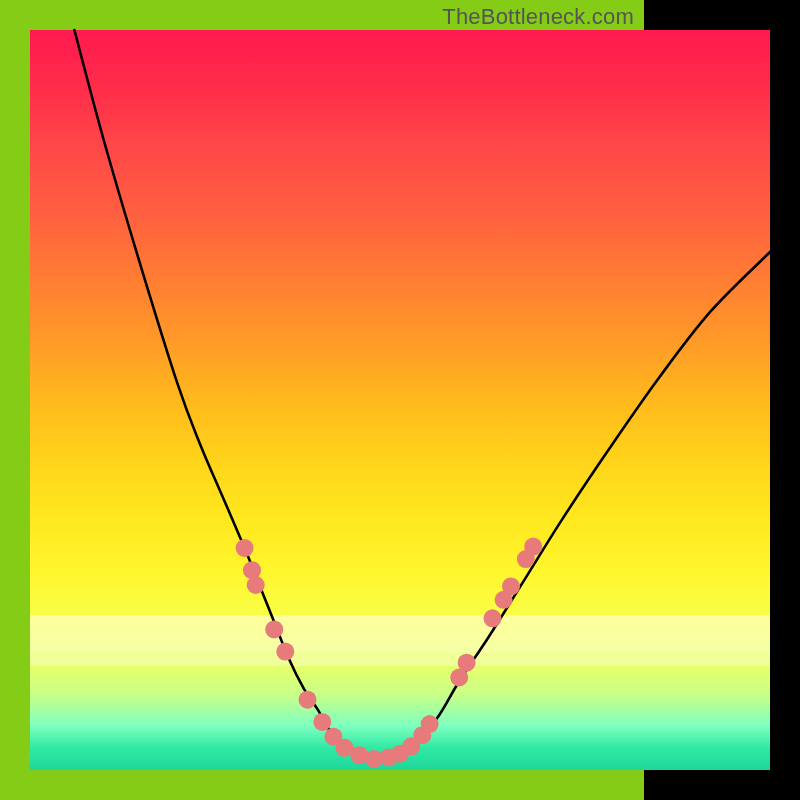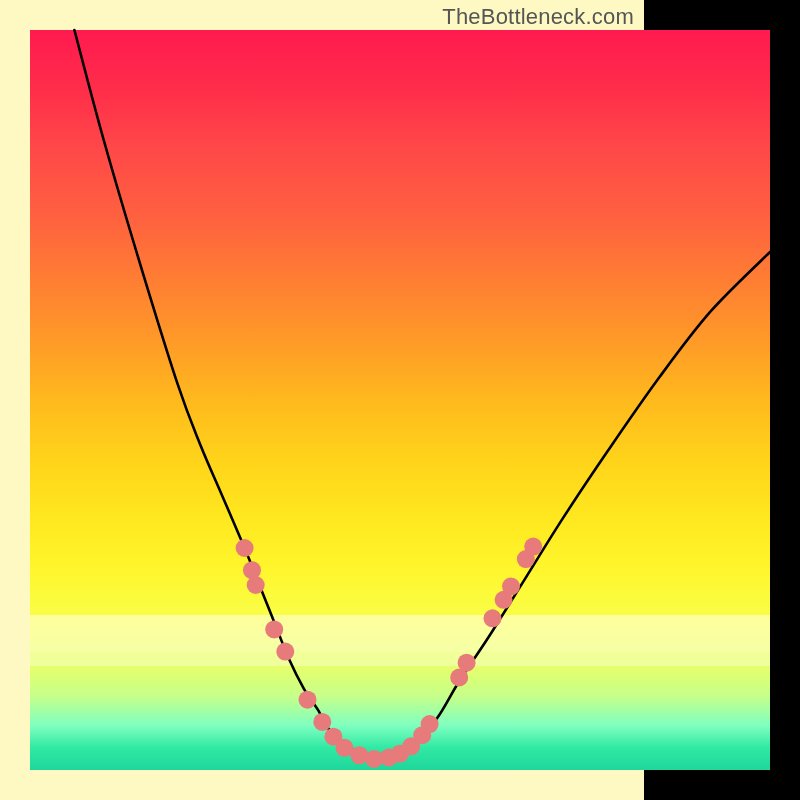--- a/index.html
+++ b/index.html
@@ -7,21 +7,21 @@
     padding: 0;
     width: 800px;
     height: 800px;
     background: #000;
     font-family: Arial, Helvetica, sans-serif;
   }
   .frame {
     position: relative;
     width: 644px;
     height: 800px;
-    background: #fef9c3;
+    background: #84cc16;
   }
   .plot {
     position: absolute;
     left: 30px;
     top: 30px;
     width: 740px;
     height: 740px;
     background: linear-gradient(to bottom,
       #ff1a4f 0%,
       #ff2d4a 8%,

